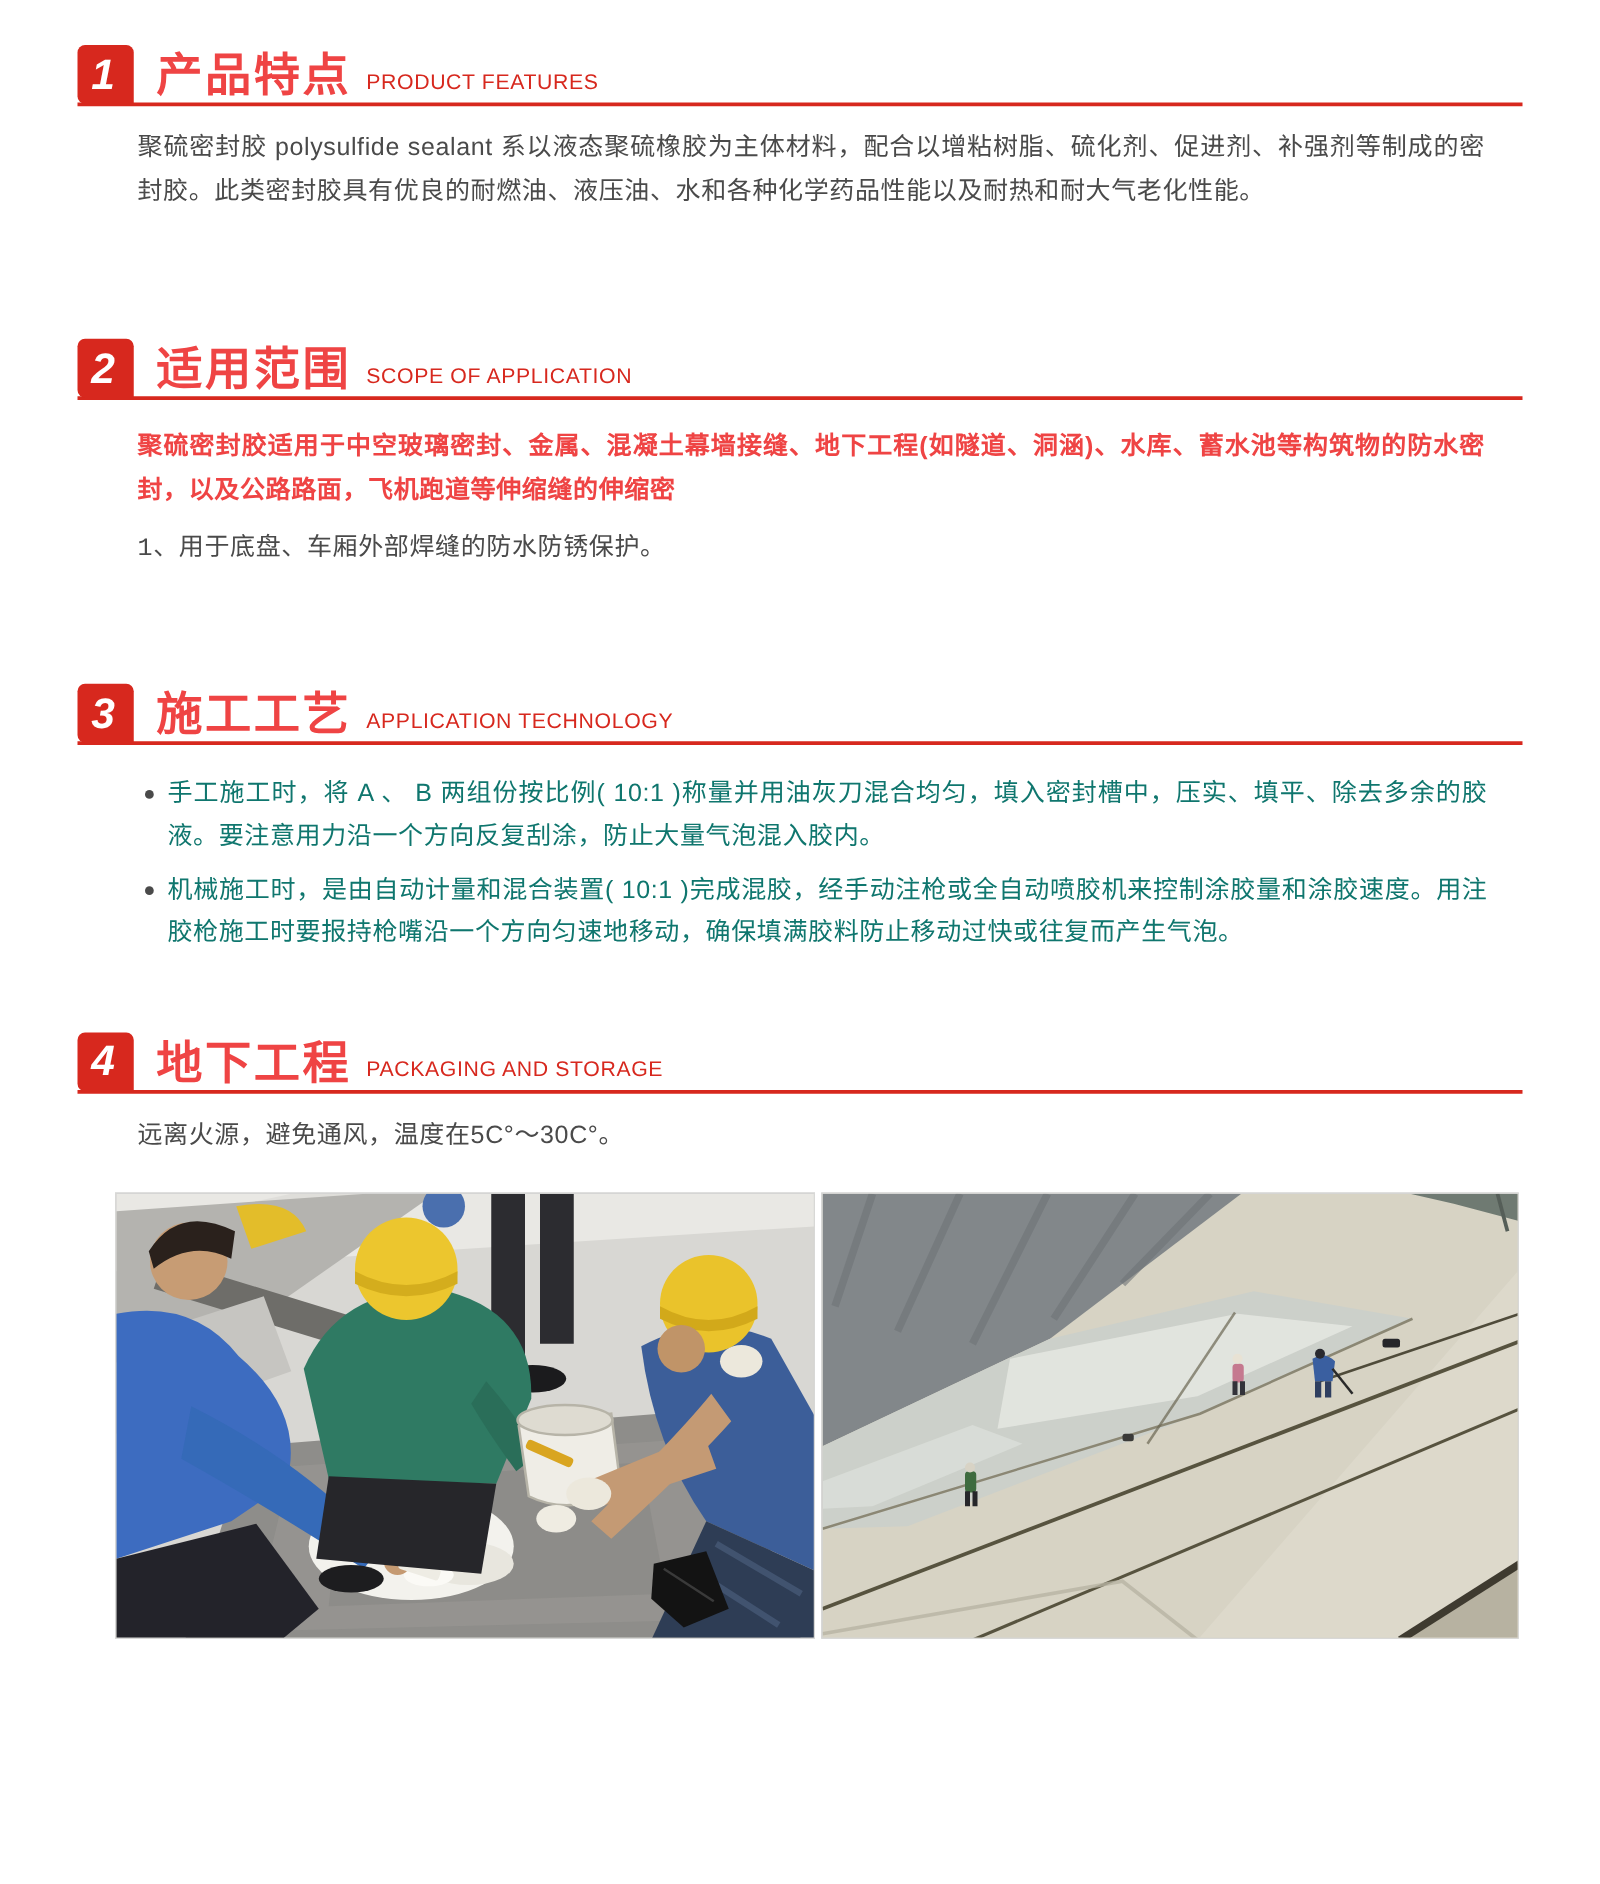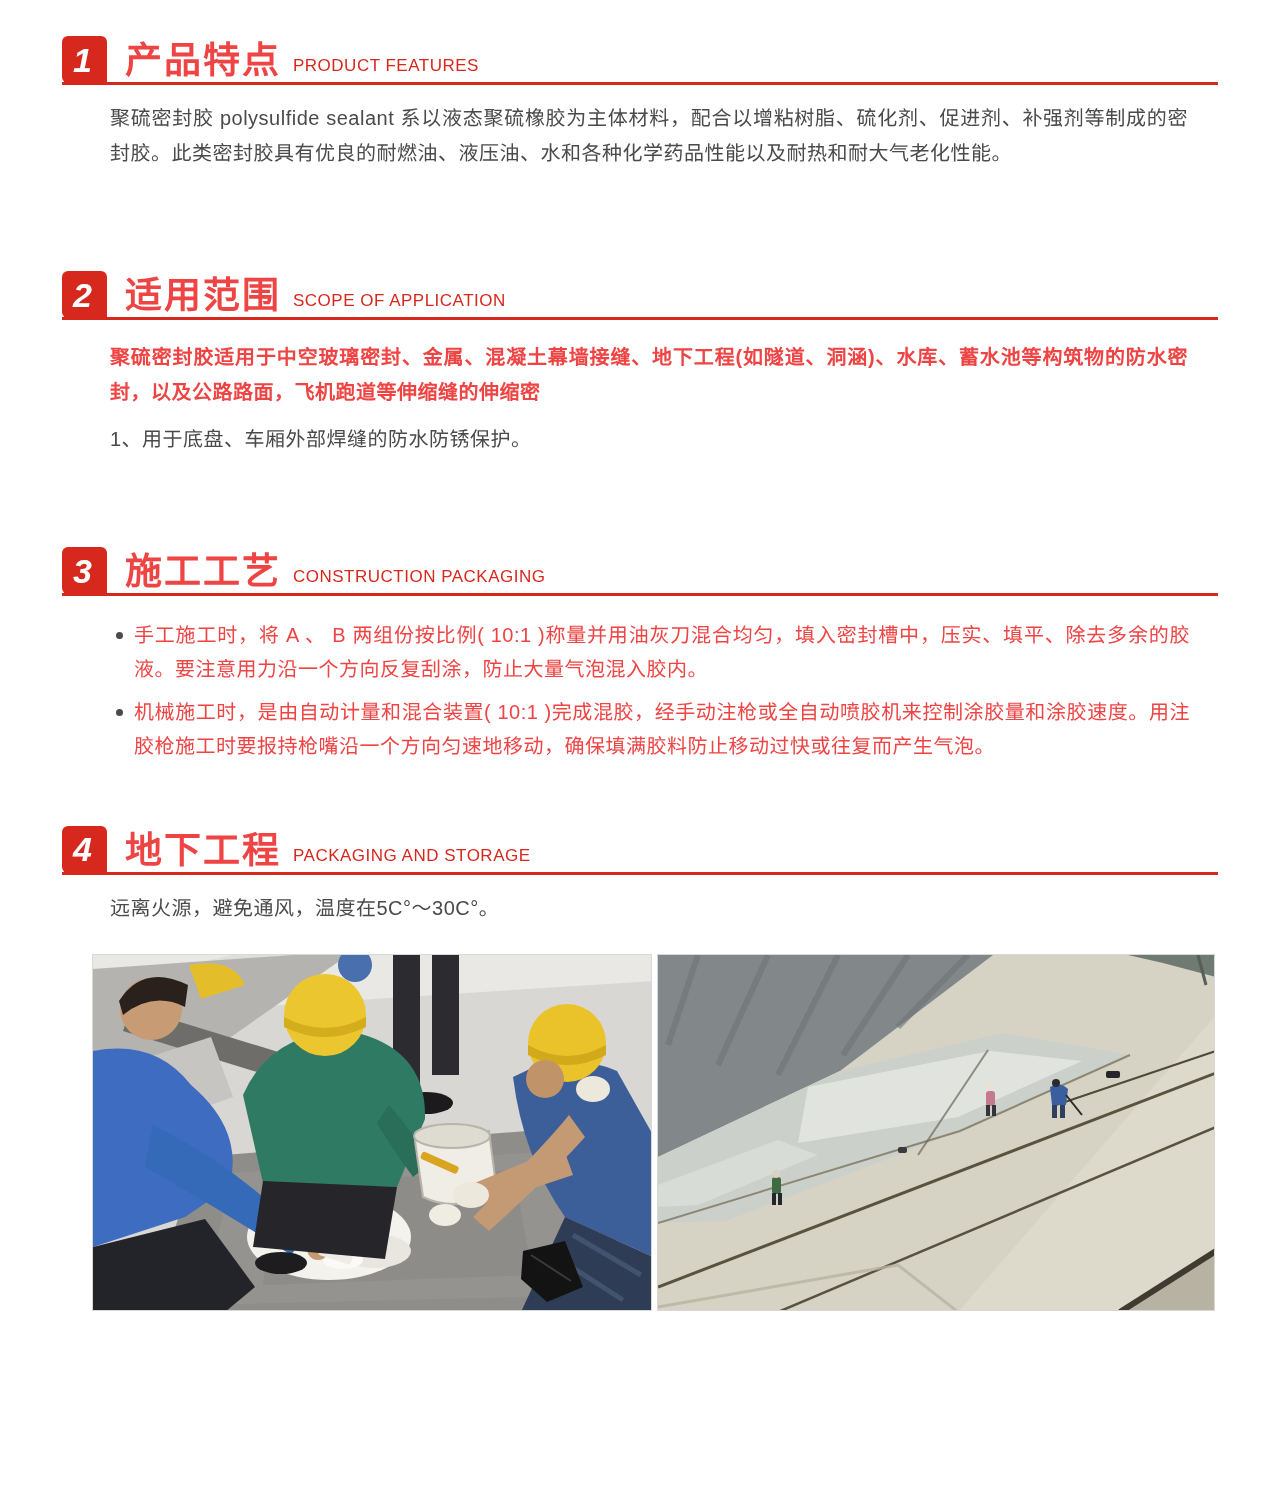--- a/index.html
+++ b/index.html
@@ -73,31 +73,32 @@
   ul.num-list {
     list-style: none;
     margin: 14px 30px 0 48px;
   }
   ul.num-list li {
     font-size: 20px;
     line-height: 1.55;
     color: #4a4a4a;
     letter-spacing: 0.5px;
     margin-bottom: 11px;
+    font-family: Liberation Mono, monospace;
   }
   ul.dot-list {
     list-style: none;
     margin: 22px 28px 0 52px;
   }
   ul.dot-list li {
     position: relative;
     padding-left: 20px;
     font-size: 20px;
     line-height: 1.72;
-    color: #ef4444;
+    color: #0f766e;
     letter-spacing: 0.5px;
     text-align: justify;
     margin-bottom: 8px;
   }
   ul.dot-list li::before {
     content: "";
     position: absolute;
     left: 2px;
     top: 14px;
     width: 7px;
@@ -153,21 +154,21 @@
       <li>1、用于底盘、车厢外部焊缝的防水防锈保护。</li>
     </ul>
   </section>
 
   <section class="sec-3">
     <header class="sec-head">
       <div class="num-box">
         <span>3</span>
       </div>
       <h2 class="zh-title">施工工艺</h2>
-      <span class="en-title">CONSTRUCTION PACKAGING</span>
+      <span class="en-title">APPLICATION TECHNOLOGY</span>
     </header>
     <ul class="dot-list">
       <li>手工施工时，将 A 、 B 两组份按比例( 10:1 )称量并用油灰刀混合均匀，填入密封槽中，压实、填平、除去多余的胶液。要注意用力沿一个方向反复刮涂，防止大量气泡混入胶内。</li>
       <li>机械施工时，是由自动计量和混合装置( 10:1 )完成混胶，经手动注枪或全自动喷胶机来控制涂胶量和涂胶速度。用注胶枪施工时要报持枪嘴沿一个方向匀速地移动，确保填满胶料防止移动过快或往复而产生气泡。</li>
     </ul>
   </section>
 
   <section class="sec-4">
     <header class="sec-head">
       <div class="num-box">

